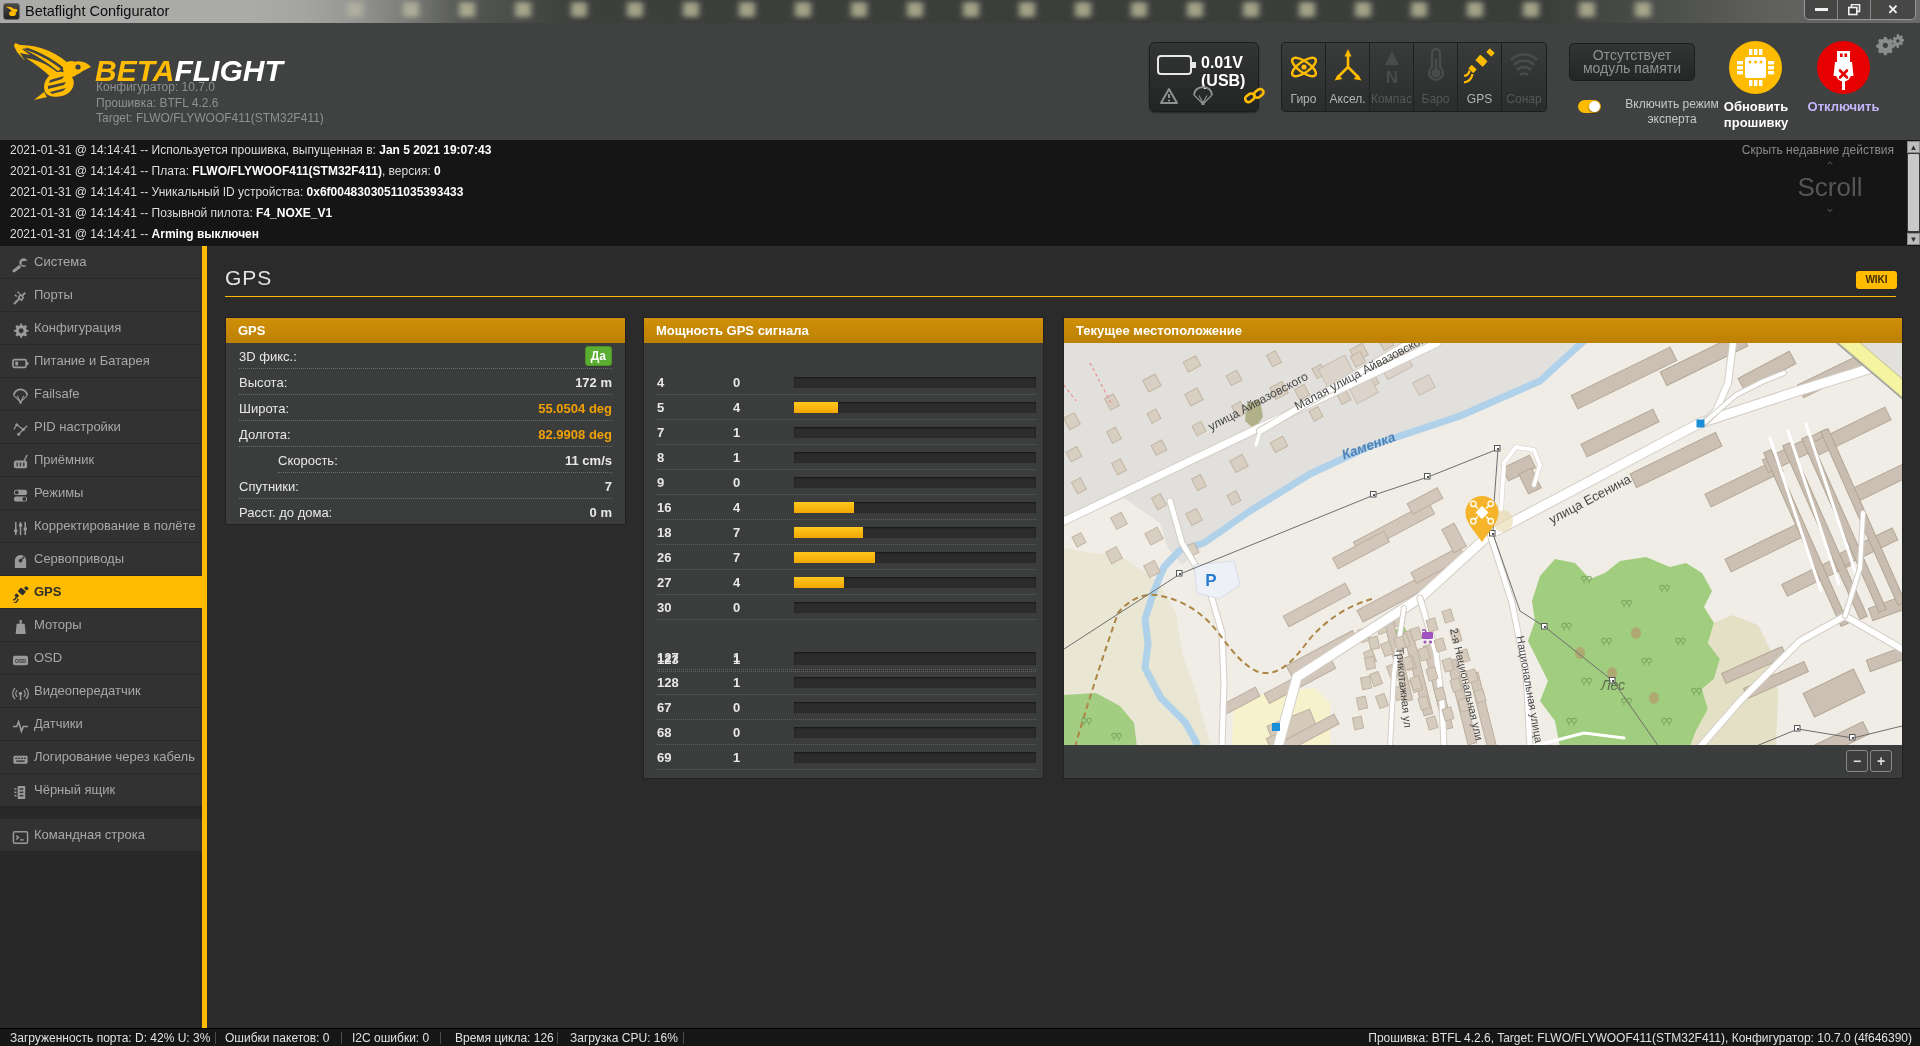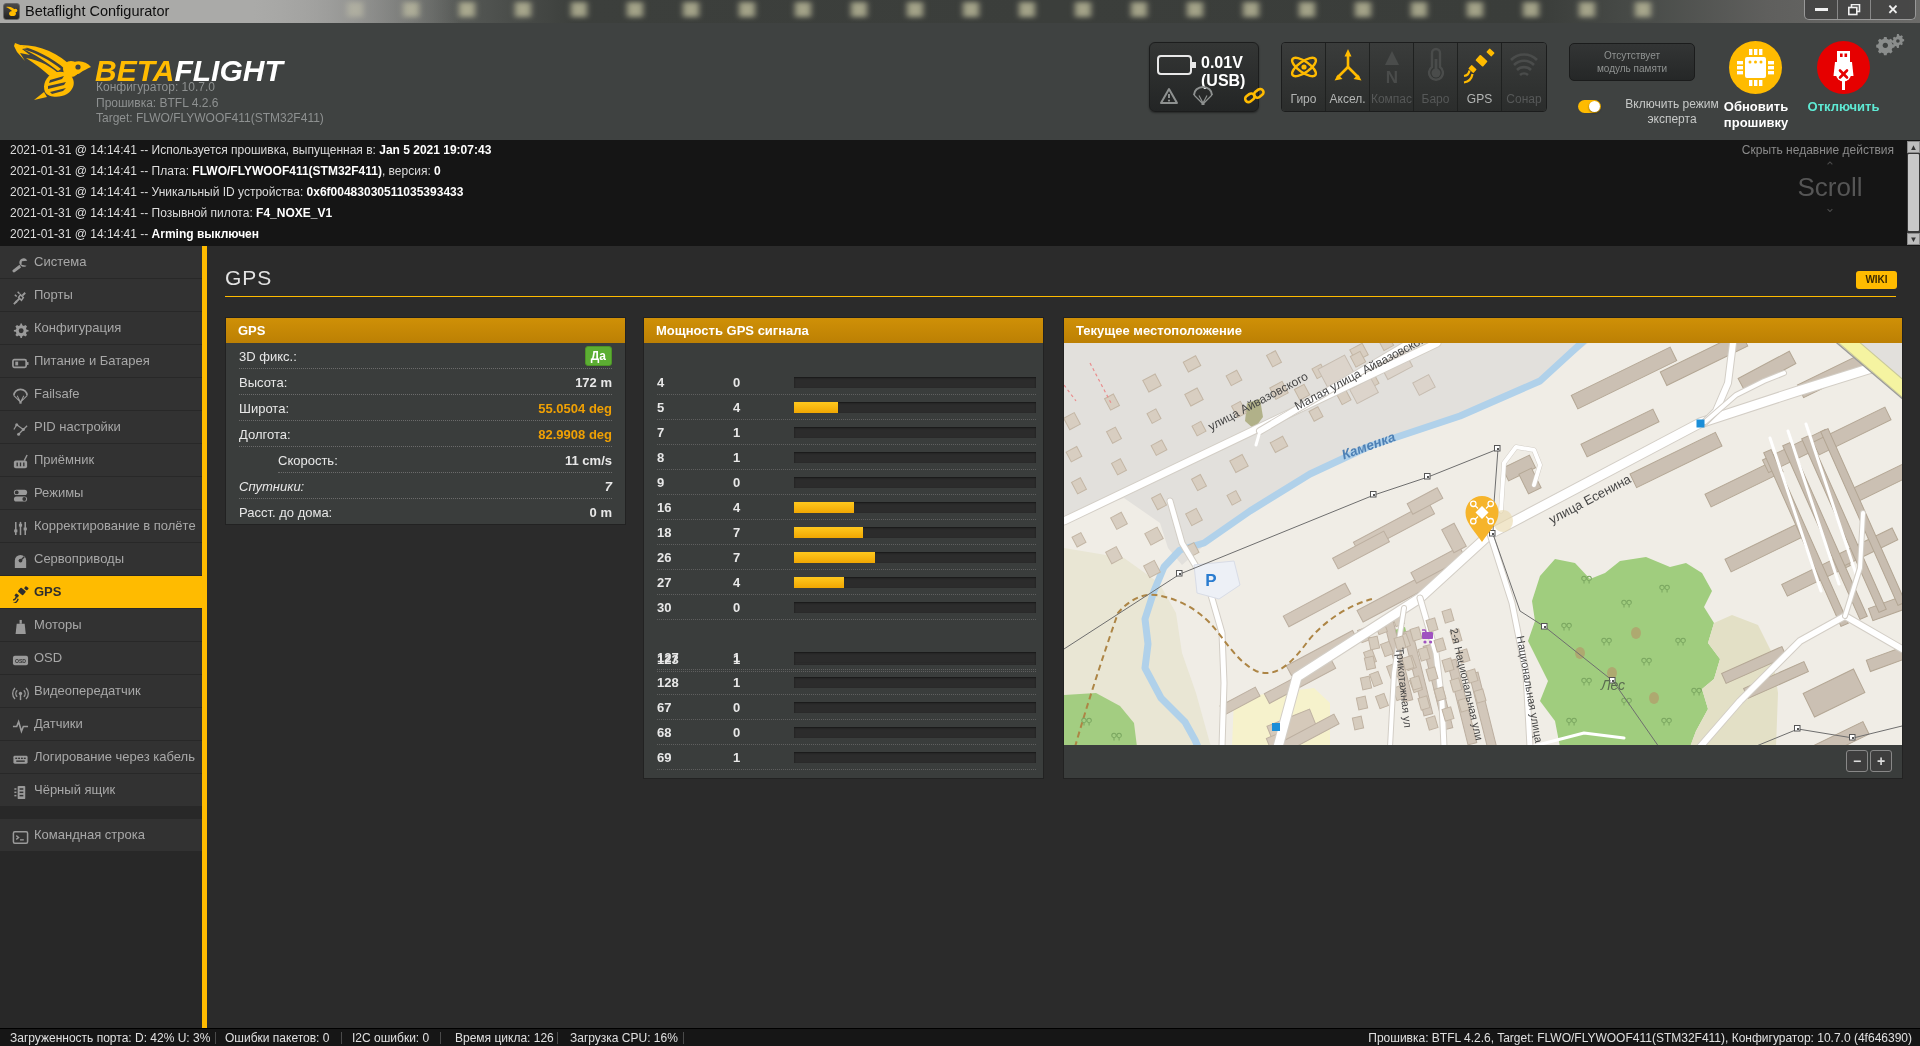--- a/index.html
+++ b/index.html
@@ -23,29 +23,29 @@
 #logotext { position:absolute; left:95px; top:31px; font-style:italic; font-weight:bold; font-size:30px; letter-spacing:0px; color:#fff; }
 #logotext .b { color:#ffbb00; }
 #vinfo { position:absolute; left:96px; top:57px; font-size:12px; color:#8e9191; line-height:15.5px; }
 #battbox { position:absolute; left:1149px; top:19px; width:110px; height:70px; border-radius:6px; background:linear-gradient(180deg,#343635,#232525); border:1px solid #1c1d1d; box-shadow:0 1px 2px rgba(0,0,0,.4); }
 #battv { position:absolute; left:51px; top:11px; font-size:16px; font-weight:bold; color:#fff; width:70px; }
 #sensors { position:absolute; left:1281px; top:19px; height:70px; display:flex; border:1px solid #1c1d1d; border-radius:4px; overflow:hidden; }
 .sensor { width:44px; height:68px; background:linear-gradient(180deg,#3a3c3b,#2b2d2c); border-right:1px solid #1f2120; position:relative; }
 .sensor:last-child { border-right:none; }
 .sensor .lbl { position:absolute; bottom:5px; width:100%; text-align:center; font-size:12px; color:#b4b6b5; }
 .sensor.off .lbl { color:#565858; }
-#membox { position:absolute; left:1569px; top:20px; width:126px; height:38px; border-radius:5px; background:linear-gradient(180deg,#333535,#252727); border:1px solid #1b1c1c; color:#8f9291; font-size:10px; text-align:center; padding-top:5px; line-height:13px; }
+#membox { position:absolute; left:1569px; top:20px; width:126px; height:38px; border-radius:5px; background:linear-gradient(180deg,#333535,#252727); border:1px solid #1b1c1c; color:#8f9291; font-size:14px; text-align:center; padding-top:5px; line-height:13px; }
 #expert { position:absolute; left:1578px; top:77px; }
 #expertlbl { position:absolute; left:1607px; top:74px; width:130px; color:#c7c9c8; font-size:12px; line-height:15px; text-align:center; }
 .toggle { width:23px; height:13px; border-radius:7px; background:#ffbb00; position:relative; }
 .toggle .knob { position:absolute; right:1px; top:1px; width:11px; height:11px; border-radius:50%; background:#fff; box-shadow:0 1px 2px rgba(0,0,0,.5); }
 #fwbtn { position:absolute; left:1729px; top:18px; width:53px; height:53px; border-radius:50%; background:#ffbb00; }
 #fwlbl { position:absolute; left:1700px; top:76px; width:112px; text-align:center; color:#fff; font-weight:bold; font-size:13px; line-height:16px; }
 #dcbtn { position:absolute; left:1817px; top:18px; width:53px; height:53px; border-radius:50%; background:#e60000; }
-#dclbl { position:absolute; left:1795px; top:76px; width:97px; text-align:center; color:#5eead4; font-weight:bold; font-size:13px; }
+#dclbl { position:absolute; left:1795px; top:76px; width:97px; text-align:center; color:#c4b5fd; font-weight:bold; font-size:13px; }
 #gears { position:absolute; right:14px; top:10px; color:#8a8d8c; }
 #log { position:absolute; left:0; top:140px; width:1920px; height:106px; background:#151515; font-size:12px; color:#dcdcdc; }
 #log .line { position:absolute; left:10px; white-space:pre; }
 #log b { color:#fff; }
 #hidelog { position:absolute; right:26px; top:3px; color:#8a8a8a; font-size:12px; }
 #scrollhint { position:absolute; right:30px; top:22px; width:120px; text-align:center; color:#4f4f4f; }
 #scrollhint .s { font-size:26px; color:#555; }
 #scrollhint .c { font-size:13px; line-height:10px; color:#4a4a4a; }
 #logsb { position:absolute; right:0; top:141px; width:13px; height:104px; background:#383838; }
 #logsb .ar { position:absolute; left:0; width:13px; height:12px; background:#bdbdbd; color:#333; font-size:8px; text-align:center; line-height:12px; border:1px solid #8a8a8a; }
@@ -501,21 +501,21 @@
           <span class="v orange">55.0504 deg</span>
         </div>
         <div class="grow" style="top: 103px;">
           <span class="k">Долгота:</span>
           <span class="v orange">82.9908 deg</span>
         </div>
         <div class="grow" style="top: 129px; margin-left: 39px;">
           <span class="k">Скорость:</span>
           <span class="v">11 cm/s</span>
         </div>
-        <div class="grow" style="top: 155px; font-style: italic;">
+        <div class="grow" style="top: 155px;">
           <span class="k">Спутники:</span>
           <span class="v">7</span>
         </div>
         <div class="grow" style="top: 181px;">
           <span class="k">Расст. до дома:</span>
           <span class="v">0 m</span>
         </div>
       </div>
   </div>
   <div class="panel" id="p2">

